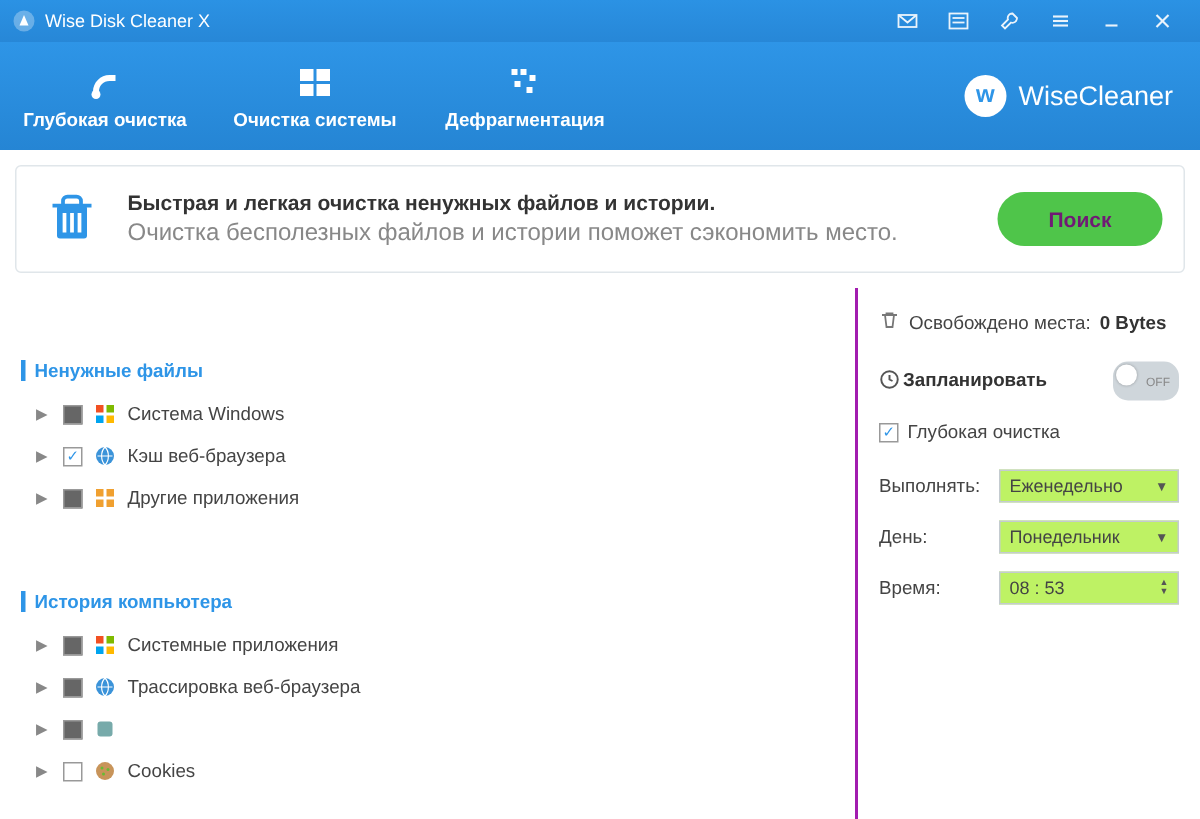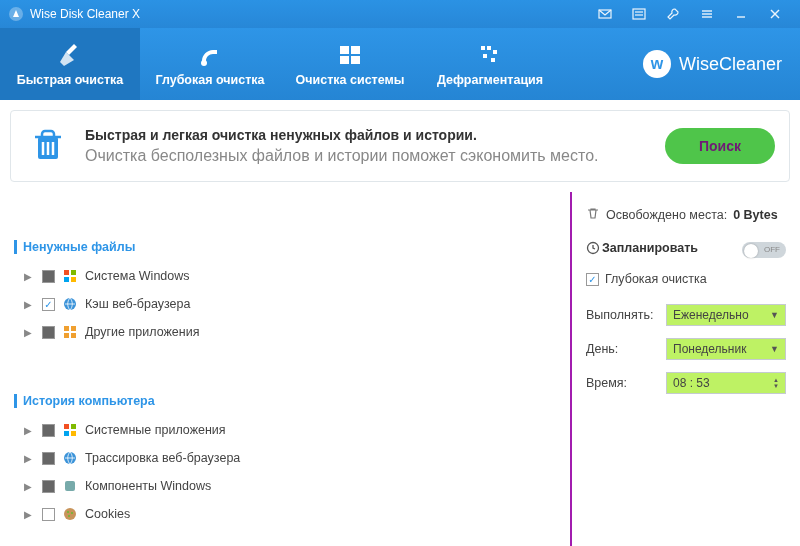--- a/index.html
+++ b/index.html
@@ -40,21 +40,21 @@
 .chk { width: 13px; height: 13px; border: 1px solid #999; display: inline-flex; align-items: center; justify-content: center; font-size: 10px; color: #2e95e7; background: #fff; }
 .chk.semi { background: #666; }
 .chk.checked::after { content: "✓"; }
 .mini-icon { width: 14px; height: 14px; display: inline-flex; align-items: center; justify-content: center; }
 
 
 .freed { display: flex; align-items: center; gap: 6px; padding: 4px 0 12px 0; }
 .freed b { color: #333; }
 .sched-row { display: flex; align-items: center; justify-content: space-between; padding: 6px 0 10px 0; }
 .sched-title { display: flex; gap: 2px; font-weight: 700; color: #333; }
-.toggle { width: 44px; height: 16px; border-radius: 10px; background: #cfd6db; position: relative; font-size: 8px; color: #888; display: flex; align-items: center; justify-content: flex-end; padding-right: 6px; }
+.toggle { width: 44px; height: 26px; border-radius: 10px; background: #cfd6db; position: relative; font-size: 8px; color: #888; display: flex; align-items: center; justify-content: flex-end; padding-right: 6px; }
 .toggle::before { content: ""; position: absolute; left: 2px; top: 2px; width: 14px; height: 14px; background: #fff; border-radius: 50%; box-shadow: 0 0 2px rgba(0,0,0,.3); }
 .right .chk-row { display: flex; align-items: center; gap: 6px; padding: 4px 0 12px 0; }
 .field-row { display: flex; align-items: center; justify-content: space-between; padding: 6px 0; }
 .select, .time-input { width: 120px; height: 22px; border: 1px solid #c4cbd0; background: #bef264; font-size: 12px; padding: 0 6px; display: flex; align-items: center; justify-content: space-between; }
 .select .caret { font-size: 9px; color: #555; }
 .time-input .spin { display: flex; flex-direction: column; font-size: 6px; color: #555; line-height: 6px; }
 </style>
 </head>
 <body>
 
@@ -99,29 +99,20 @@
     </span>
   <span class="ticon">
       <svg width="14" height="14" viewBox="0 0 14 14" stroke="#fff" stroke-width="1.4">
         <line x1="3" y1="3" x2="11" y2="11"></line>
         <line x1="11" y1="3" x2="3" y2="11"></line>
       </svg>
     </span>
 </div>
 
 <div class="toolbar">
-  <div class="tab active">
-    <span class="tab-icon">
-        <svg width="28" height="28" viewBox="0 0 28 28" fill="#fff">
-          <path d="M18 3l3 3-8 8-3-3z"></path>
-          <path d="M10 11l-6 10 4 4 10-6z" opacity=".8"></path>
-        </svg>
-      </span>
-    <span>Быстрая очистка</span>
-  </div>
   <div class="tab">
     <span class="tab-icon">
         <svg width="28" height="28" viewBox="0 0 28 28" fill="#fff">
           <path d="M6 20c0-6 5-11 11-11h4v4h-4c-4 0-7 3-7 7z"></path>
           <circle cx="8" cy="22" r="3"></circle>
         </svg>
       </span>
     <span>Глубокая очистка</span>
   </div>
   <div class="tab">
@@ -244,21 +235,20 @@
       <span>Трассировка веб-браузера</span>
     </div>
     <div class="item">
       <span class="expander">▶</span>
       <span class="chk semi"></span>
       <span class="mini-icon">
           <svg width="14" height="14" viewBox="0 0 14 14" fill="#7aa">
             <rect x="2" y="2" width="10" height="10" rx="2"></rect>
           </svg>
         </span>
-      <span>Компоненты Windows</span>
     </div>
     <div class="item">
       <span class="expander">▶</span>
       <span class="chk"></span>
       <span class="mini-icon">
           <svg width="14" height="14" viewBox="0 0 14 14">
             <circle cx="7" cy="7" r="6" fill="#c8945a"></circle>
             <circle cx="5" cy="5" r="1" fill="#6b3"></circle>
             <circle cx="9" cy="6" r="1" fill="#6b3"></circle>
             <circle cx="6" cy="9" r="1" fill="#6b3"></circle>

